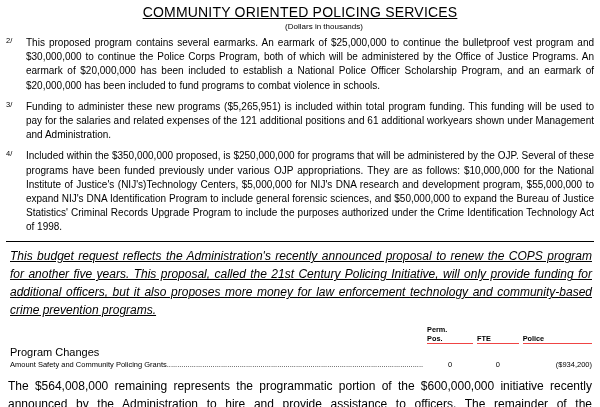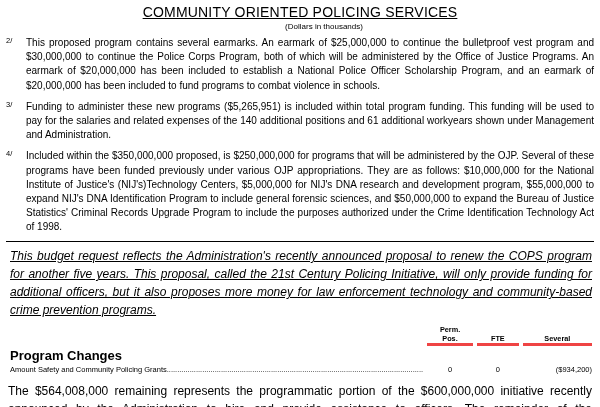--- a/index.html
+++ b/index.html
@@ -70,72 +70,72 @@
   .table-wrap {
     margin: 4px 6px 0 8px;
   }
   .tbl {
     width: 100%;
     border-collapse: collapse;
     font-size: 7.5px;
   }
   .tbl th {
     font-weight: bold;
-    text-align: center;
+    text-align: left;
     vertical-align: bottom;
     padding: 0 2px 1px 2px;
     font-size: 7.3px;
   }
   .tbl th.left {
     text-align: left;
   }
   .tbl td {
     padding: 1px 2px;
     vertical-align: bottom;
   }
   .col-label {
     width: 390px;
   }
   .col-perm { width: 48px; text-align: center; }
   .col-fte { width: 44px; text-align: center; }
   .col-amt { width: 72px; text-align: right; }
   .hdr-underline {
-    border-bottom: 3px solid #ef4444;
+    border-bottom: 1px solid #ef4444;
   }
   .leader {
     white-space: nowrap;
     overflow: hidden;
   }
   .body-para {
     margin: 8px 8px 0 8px;
     font-size: 12px;
     line-height: 1.46;
     text-align: justify;
   }
   .program-changes-label {
-    font-size: 13px;
-    font-weight: bold;
+    font-size: 11px;
+    font-weight: normal;
   }
 </style>
 </head>
 <body>
 
 <div class="page">
 
   <div class="doc-title">COMMUNITY ORIENTED POLICING SERVICES</div>
   <div class="doc-subtitle">(Dollars in thousands)</div>
 
   <div class="note-row">
     <div class="note-marker">2/</div>
     <div class="note-body">This proposed program contains several earmarks.  An earmark of $25,000,000 to continue the bulletproof vest program and $30,000,000 to continue the Police Corps Program, both of which will be administered by the Office of Justice Programs.  An earmark of $20,000,000 has been included to establish a National Police Officer Scholarship Program, and an earmark of $20,000,000 has been included to fund programs to combat violence in schools.</div>
   </div>
 
   <div class="note-row">
     <div class="note-marker">3/</div>
-    <div class="note-body">Funding to administer these new programs ($5,265,951) is included within total program funding.  This funding will be used to pay for the salaries and related expenses of the 140 additional positions and 61 additional workyears shown under Management and Administration.</div>
+    <div class="note-body">Funding to administer these new programs ($5,265,951) is included within total program funding.  This funding will be used to pay for the salaries and related expenses of the 121 additional positions and 61 additional workyears shown under Management and Administration.</div>
   </div>
 
   <div class="note-row">
     <div class="note-marker">4/</div>
     <div class="note-body">Included within the $350,000,000 proposed, is $250,000,000 for programs that will be administered by the OJP.  Several of these programs have been funded previously under various OJP appropriations.  They are as follows: $10,000,000 for the National Institute of Justice's (NIJ's)Technology Centers, $5,000,000 for NIJ's DNA research and development program, $55,000,000 to expand NIJ's DNA Identification Program to include general forensic sciences, and $50,000,000 to expand the Bureau of Justice Statistics' Criminal Records Upgrade Program to include the purposes authorized under the Crime Identification Technology Act of 1998.</div>
   </div>
 
   <hr class="rule">
 
   <div class="italic-block">
@@ -150,21 +150,21 @@
           <th class="col-perm">
             <div>Perm.</div>
             <div class="hdr-underline">Pos.</div>
           </th>
           <th class="col-fte">
             <div>&nbsp;</div>
             <div class="hdr-underline">FTE</div>
           </th>
           <th class="col-amt">
             <div>&nbsp;</div>
-            <div class="hdr-underline">Several</div>
+            <div class="hdr-underline">Police</div>
           </th>
         </tr>
         <tr>
           <td class="program-changes-label">Program Changes</td>
           <td></td>
           <td></td>
           <td></td>
         </tr>
       </thead>
       <tbody>

